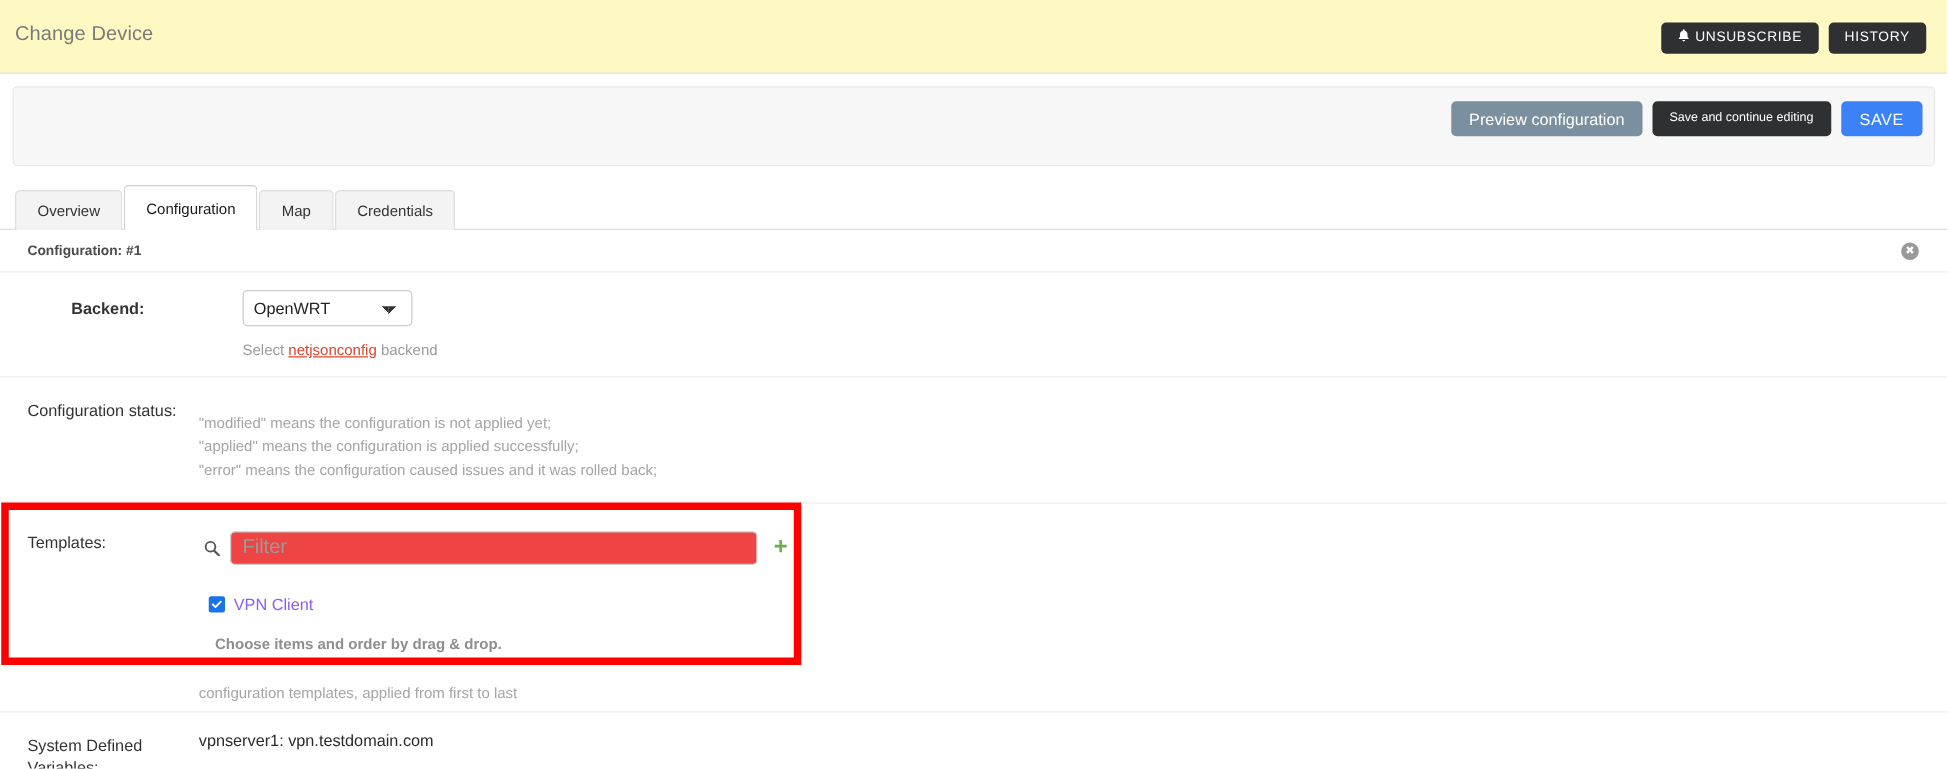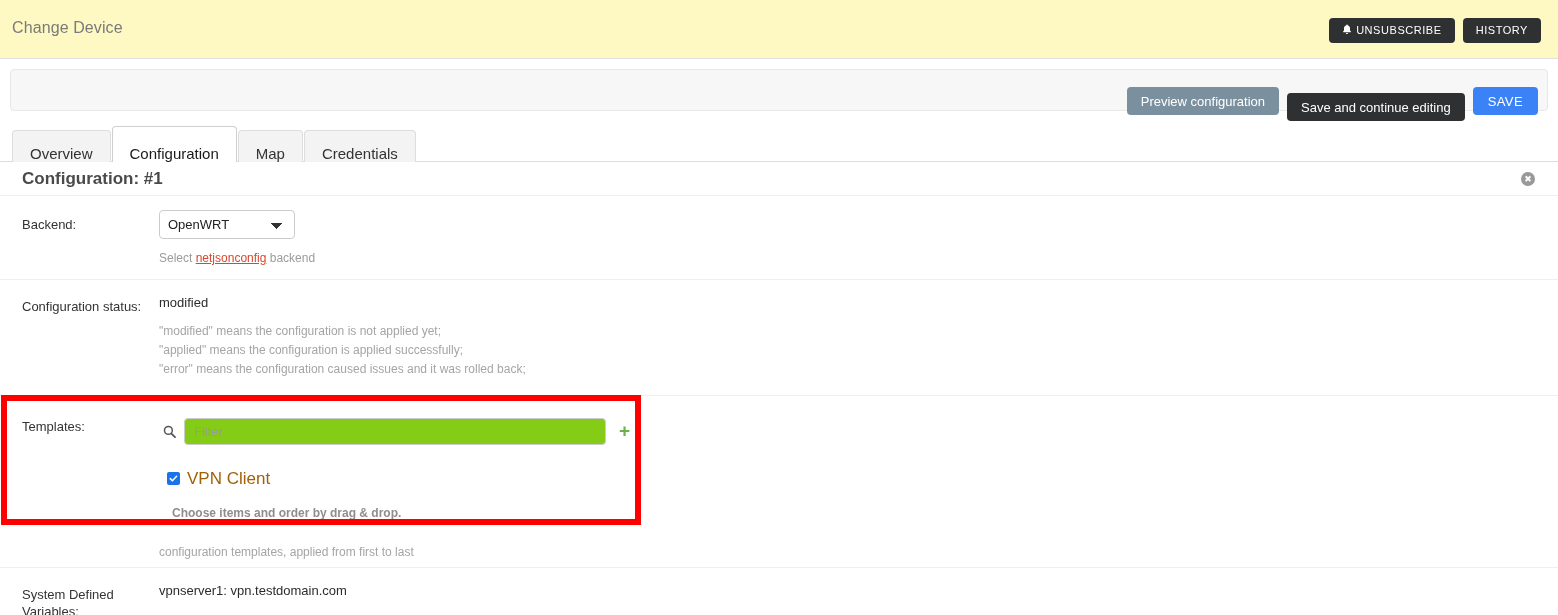--- a/index.html
+++ b/index.html
@@ -67,21 +67,21 @@
     font-size: 11px;
     line-height: 1;
     position: relative;
     top: -0.5px;
   }
 
   
   .toolbar {
     position: relative;
     margin: 10px 10px 0 10px;
-    height: 42px;
+    height: 64px;
     background: #f7f7f7;
     border: 1px solid #e8e8e8;
     border-radius: 4px;
   }
   .toolbar-actions {
     position: absolute;
     right: 9px;
     top: 11px;
     display: flex;
     gap: 8px;
@@ -93,23 +93,22 @@
     height: 28px;
     padding: 0 14px;
     font-size: 13px;
     letter-spacing: 0;
   }
   .btn-savecont {
     background: #2f3031;
     color: #ffffff;
     height: 28px;
     padding: 0 14px;
-    font-size: 13px;
+    font-size: 10px;
     letter-spacing: 0;
-    margin-top: 12px;
   }
   .btn-save {
     background: #3b82f6;
     color: #ffffff;
     height: 28px;
     padding: 0 15px;
     font-size: 13px;
     letter-spacing: .4px;
   }
 
@@ -121,22 +120,22 @@
     height: 34px;
     border-bottom: 1px solid #dddddd;
     display: flex;
     align-items: flex-end;
     gap: 1px;
   }
   .tab {
     height: 32px;
     padding: 0 17px;
     display: inline-flex;
-    align-items: flex-end;
-    font-size: 15px;
+    align-items: center;
+    font-size: 12px;
     color: #333333;
     background: #f3f3f3;
     border: 1px solid #dddddd;
     border-bottom: none;
     border-radius: 4px 4px 0 0;
     cursor: pointer;
     position: relative;
     top: 1px;
   }
   .tab.active {
@@ -150,21 +149,21 @@
   
   .section-header {
     position: relative;
     height: 34px;
     border-bottom: 1px solid #eeeeee;
     display: flex;
     align-items: center;
     padding-left: 22px;
   }
   .section-header .title {
-    font-size: 17px;
+    font-size: 11px;
     font-weight: bold;
     color: #4a4a4a;
   }
   .delete-icon {
     position: absolute;
     right: 23px;
     top: 50%;
     transform: translateY(-50%);
     width: 14px;
     height: 14px;
@@ -188,21 +187,21 @@
   }
   .row-label {
     width: 137px;
     flex: 0 0 137px;
     padding-top: 18px;
     padding-bottom: 16px;
     font-size: 13px;
     color: #333333;
     line-height: 1.35;
   }
-  .row-label.bold { font-weight: normal; }
+  .row-label.bold { font-weight: bold; margin-left: 35px; }
   .row-field {
     flex: 1;
     padding-top: 15px;
     padding-bottom: 16px;
   }
 
   
   .row-backend .row-label { padding-top: 20px; }
   .row-backend .row-field { padding-top: 14px; padding-bottom: 14px; }
   select.backend-select {
@@ -275,26 +274,26 @@
     margin-right: 5px;
     display: inline-flex;
     align-items: center;
     justify-content: center;
     color: #555555;
   }
   input.filter-input {
     width: 422px;
     height: 27px;
     font-family: "Liberation Sans", sans-serif;
-    font-size: 13px;
+    font-size: 16px;
     color: #333333;
     padding: 0 9px;
     border: 1px solid #cccccc;
     border-radius: 4px;
-    background: #84cc16;
+    background: #ef4444;
     outline: none;
   }
   input.filter-input::placeholder { color: #9a9a9a; }
   .add-btn {
     margin-left: 13px;
     font-size: 19px;
     line-height: 1;
     color: #6ab04c;
     cursor: pointer;
     font-weight: bold;
@@ -315,22 +314,22 @@
     border-radius: 2px;
     background: #1a73e8;
     display: inline-flex;
     align-items: center;
     justify-content: center;
     cursor: pointer;
     flex: 0 0 13px;
   }
   .tmpl-checkbox svg { display: block; }
   .template-name {
-    font-size: 17px;
-    color: #a16207;
+    font-size: 13px;
+    color: #8b5cf6;
     text-align: right;
   }
   .dragdrop-hint {
     margin-top: 17px;
     padding-left: 13px;
     font-size: 12px;
     font-weight: bold;
     color: #8e8e8e;
   }
   .templates-help {
@@ -408,21 +407,20 @@
       </select>
       <div class="help">
         <span>Select </span><a href="#">netjsonconfig</a><span> backend</span>
       </div>
     </div>
   </div>
 
   <div class="form-row row-status">
     <div class="row-label">Configuration status:</div>
     <div class="row-field">
-      <div class="status-value">modified</div>
       <div class="status-help">
         <div>"modified" means the configuration is not applied yet;</div>
         <div>"applied" means the configuration is applied successfully;</div>
         <div>"error" means the configuration caused issues and it was rolled back;</div>
       </div>
     </div>
   </div>
 
   <div class="form-row row-templates">
     <div class="highlight-box"></div>

